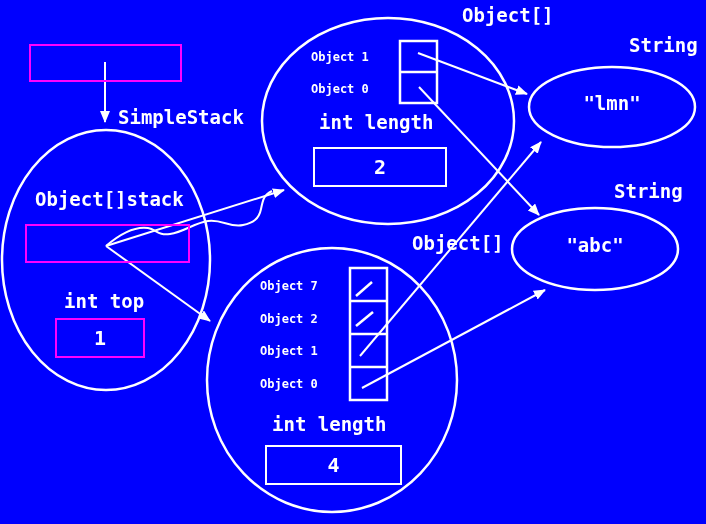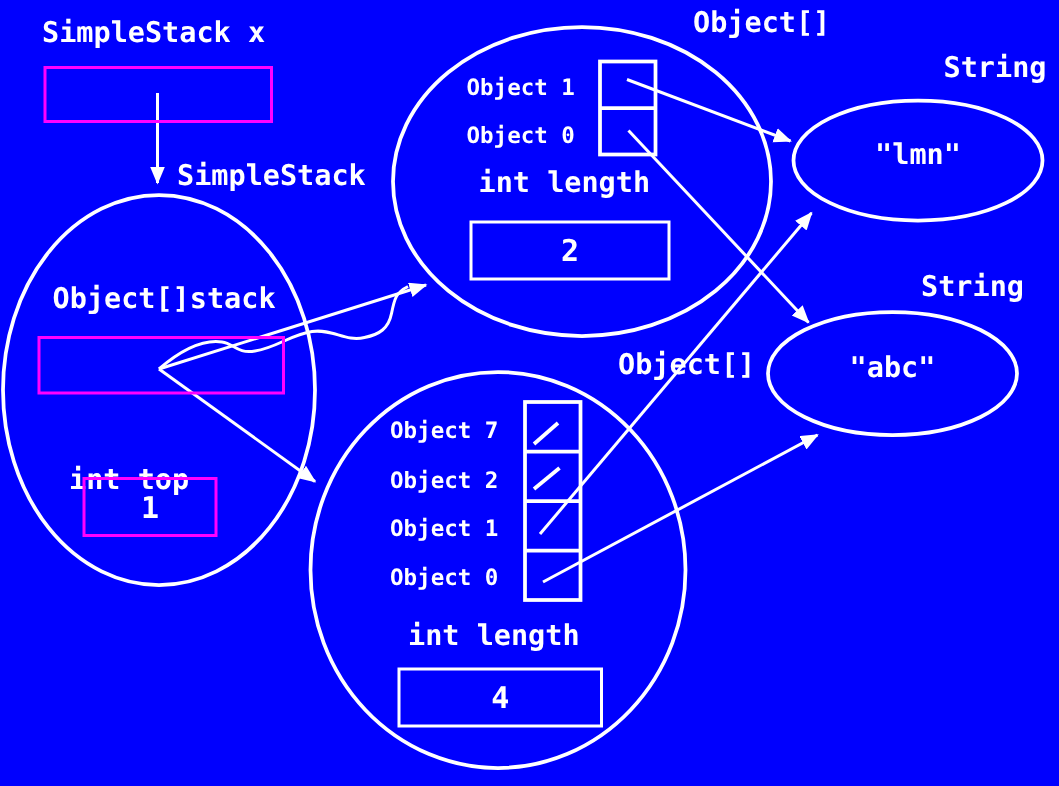--- a/index.html
+++ b/index.html
@@ -4,21 +4,21 @@
 <style>
   html,body { margin:0; padding:0; background:#222; }
   .stage {
     position:relative; width:706px; height:524px;
     background:var(--bg,#0000fe);
     font-family:"DejaVu Sans Mono", monospace;
     font-weight:bold; color:#ffffff; overflow:hidden;
   }
   .stage svg { position:absolute; left:0; top:0; }
   .lbl { position:absolute; line-height:1; font-size:19px; white-space:pre; }
-  .lbl.small { font-size:15px; }
+  .lbl.small { font-size:12px; }
   .lbl.center { text-align:center; }
   .valuebox {
     position:absolute; box-sizing:border-box;
     display:flex; align-items:center; justify-content:center;
     font-size:20px; line-height:1; border:2px solid #ffffff;
   }
   .mag { border-color:var(--accent,#ff00ff); }
 </style>
 </head>
 <body>
@@ -63,27 +63,26 @@
 
     <line x1="106" y1="246" x2="210" y2="321" stroke="#ffffff" stroke-width="2" marker-end="url(#ah)"></line>
 
     <line x1="418" y1="53" x2="527" y2="94" stroke="#ffffff" stroke-width="2" marker-end="url(#ah)"></line>
     <line x1="419" y1="87" x2="539" y2="215" stroke="#ffffff" stroke-width="2" marker-end="url(#ah)"></line>
 
     <line x1="360" y1="356" x2="541" y2="142" stroke="#ffffff" stroke-width="2" marker-end="url(#ah)"></line>
     <line x1="362" y1="388" x2="545" y2="290" stroke="#ffffff" stroke-width="2" marker-end="url(#ah)"></line>
   </svg>
 
-  <div class="lbl" style="left:28px; top:13px;">SimpleStack x</div>
   <div class="valuebox mag" style="left:29px; top:44px; width:153px; height:38px;"></div>
 
   <div class="lbl" style="left:118px; top:108px;">SimpleStack</div>
   <div class="lbl" style="left:35px; top:190px;">Object[]stack</div>
   <div class="valuebox mag" style="left:25px; top:224px; width:165px; height:39px;"></div>
-  <div class="lbl" style="left:46px; top:292px;margin-top:19px;">int top</div>
+  <div class="lbl" style="left:64px; top:292px;">int top</div>
   <div class="valuebox mag" style="left:55px; top:318px; width:90px; height:40px;">1</div>
 
   <div class="lbl" style="left:462px; top:6px;">Object[]</div>
   <div class="lbl small" style="left:311px; top:51px;">Object 1</div>
   <div class="lbl small" style="left:311px; top:83px;">Object 0</div>
   <div class="lbl" style="left:319px; top:113px;">int length</div>
   <div class="valuebox" style="left:313px; top:147px; width:134px; height:40px;">2</div>
 
   <div class="lbl" style="left:412px; top:234px;">Object[]</div>
   <div class="lbl small" style="left:260px; top:280px;">Object 7</div>

